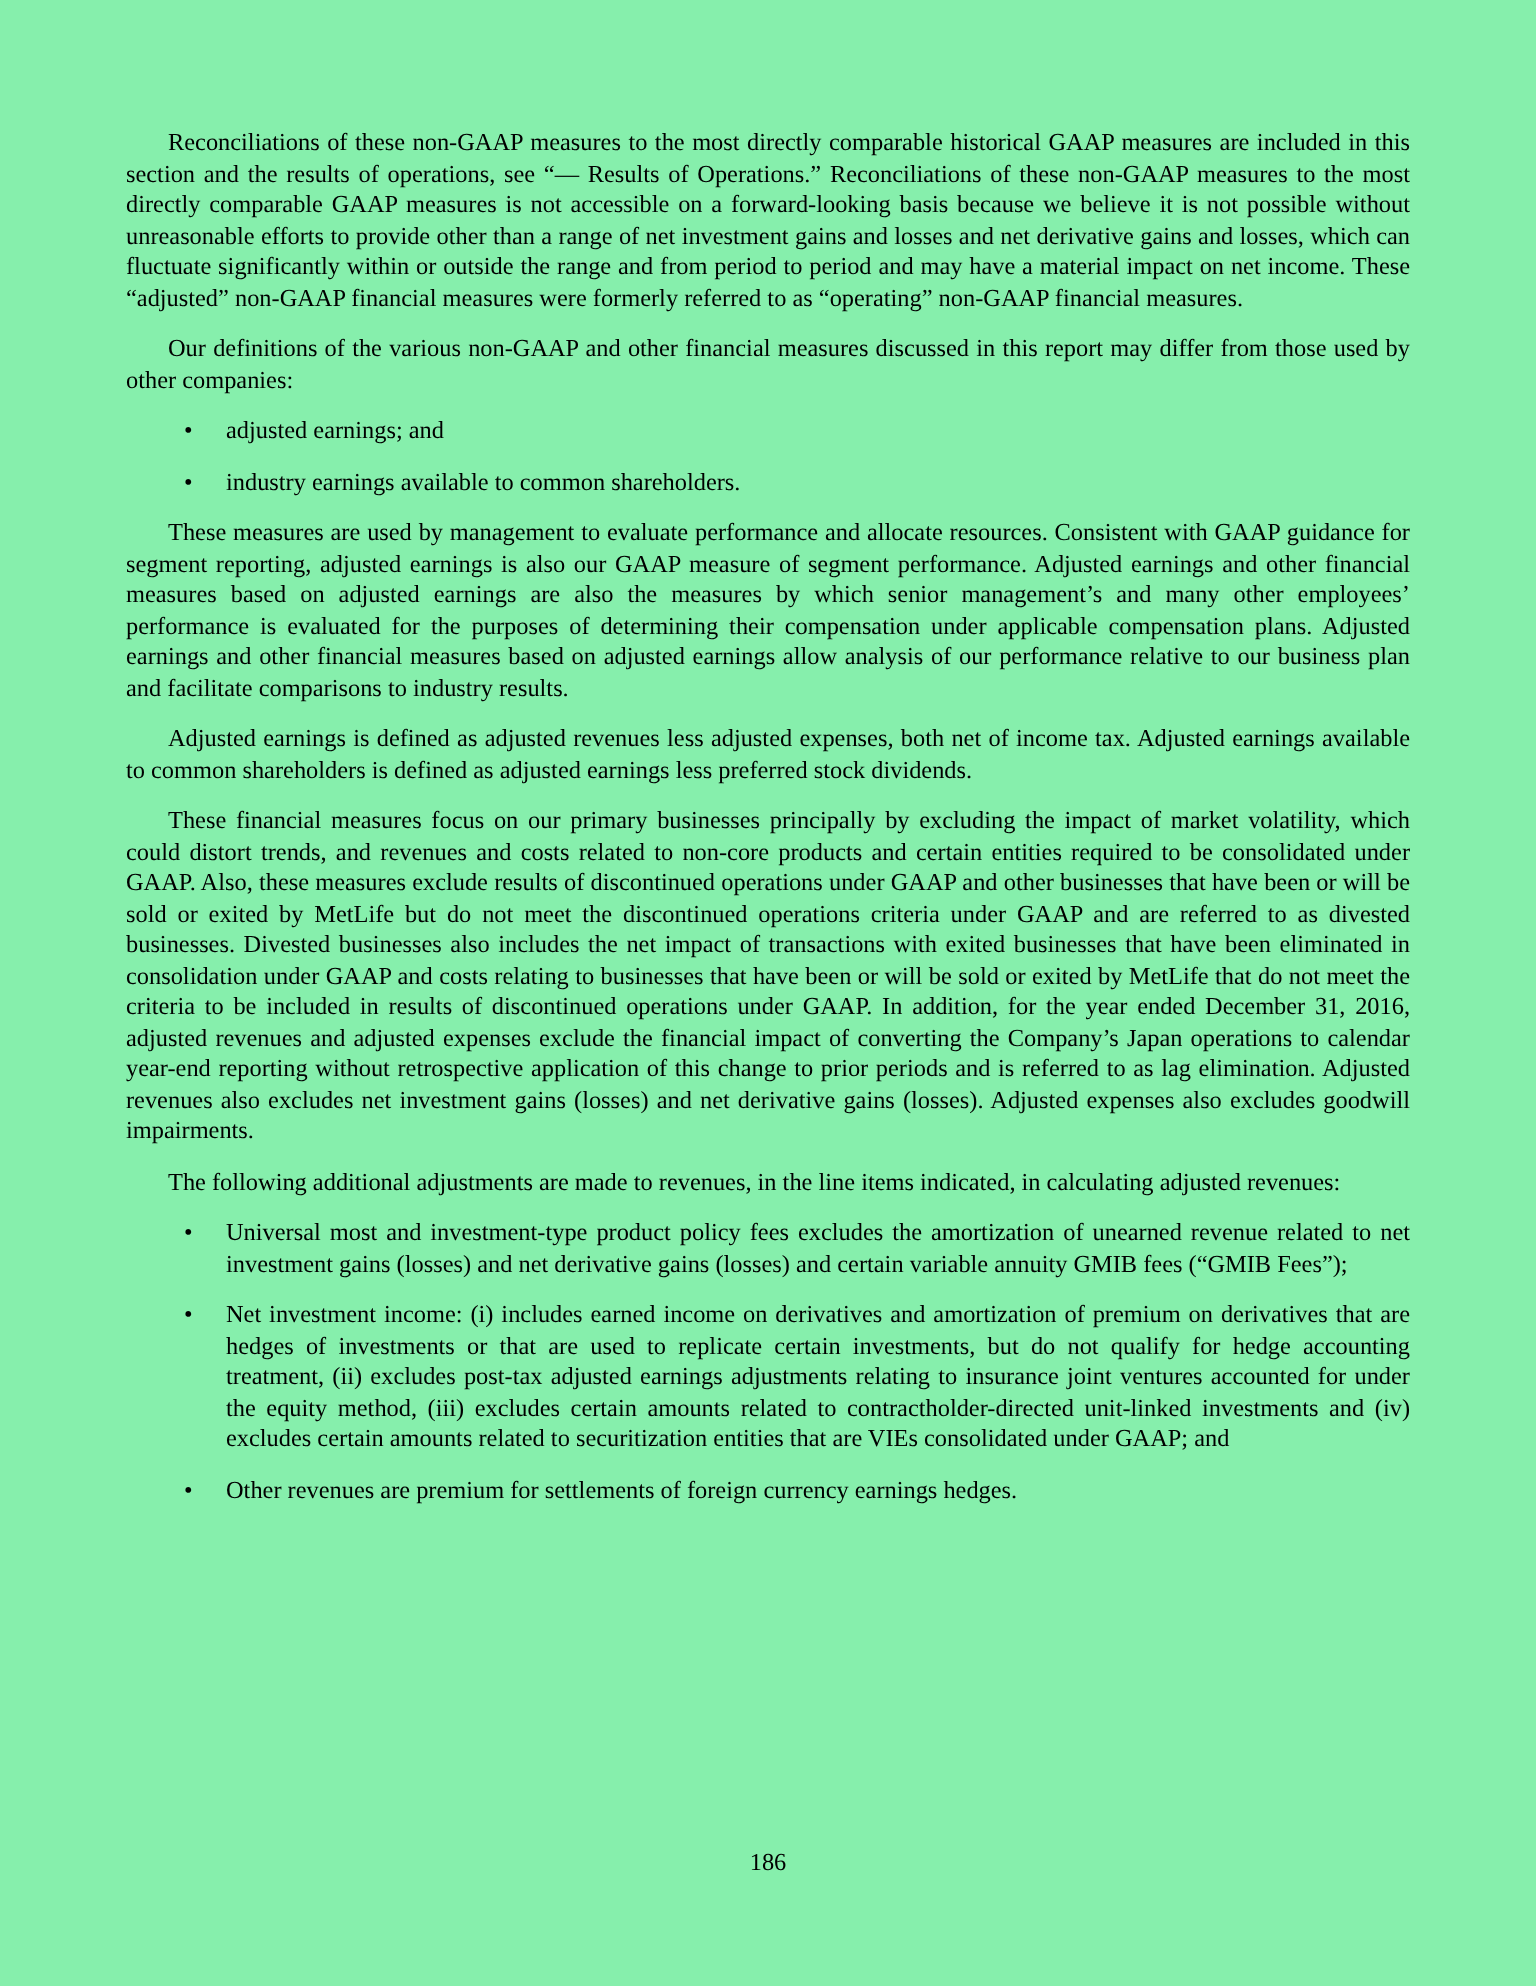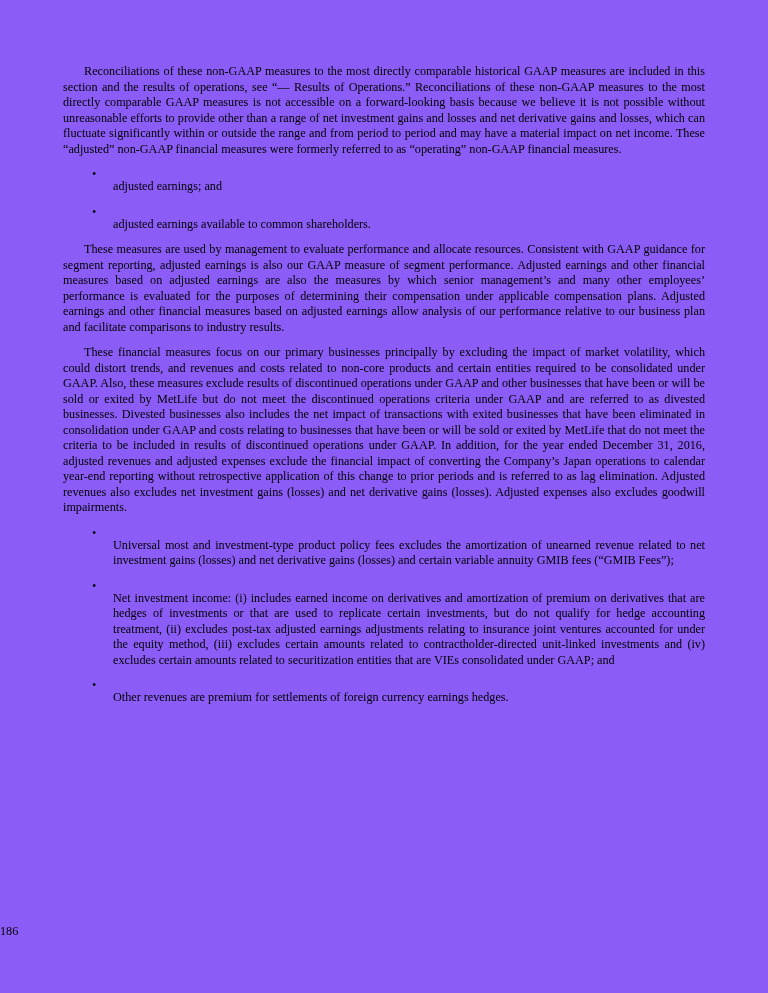--- a/index.html
+++ b/index.html
@@ -1,20 +1,20 @@
 <!DOCTYPE html>
 <html><head>
 <meta charset="utf-8">
 <style>
   html, body { margin: 0; padding: 0; background: #ffffff; }
   .page {
     position: relative;
     width: 768px;
     height: 993px;
-    background: #8b5cf6;
+    background: #86efac;
     color: #000000;
     font-family: "Liberation Serif", "DejaVu Serif", serif;
     overflow: hidden;
   }
   .content {
     position: absolute;
     left: 63px;
     right: 63px;
     top: 64px;
     font-size: 12.2px;
@@ -42,56 +42,59 @@
     padding-left: 29px;
   }
   .bullet .marker {
     flex: none;
     width: 21px;
     text-indent: 0;
   }
   .bullet .bullet-text {
     flex: 1;
     text-align: justify;
-    margin-top: 12px;
   }
   .page-number {
     position: absolute;
     top: 924px;
     left: 0;
     right: 0;
+    text-align: center;
     font-size: 12.2px;
   }
 </style>
 </head>
 <body>
 
 <div class="page">
   <div class="content">
 
     <p class="para">Reconciliations of these non-GAAP measures to the most directly comparable historical GAAP measures are included in this section and the results of operations, see “— Results of Operations.” Reconciliations of these non-GAAP measures to the most directly comparable GAAP measures is not accessible on a forward-looking basis because we believe it is not possible without unreasonable efforts to provide other than a range of net investment gains and losses and net derivative gains and losses, which can fluctuate significantly within or outside the range and from period to period and may have a material impact on net income. These “adjusted” non-GAAP financial measures were formerly referred to as “operating” non-GAAP financial measures.</p>
 
+    <p class="para">Our definitions of the various non-GAAP and other financial measures discussed in this report may differ from those used by other companies:</p>
 
 
     <div class="bullet">
       <span class="marker">•</span>
       <span class="bullet-text">adjusted earnings; and</span>
     </div>
 
     <div class="bullet">
       <span class="marker">•</span>
-      <span class="bullet-text">adjusted earnings available to common shareholders.</span>
+      <span class="bullet-text">industry earnings available to common shareholders.</span>
     </div>
 
     <p class="para">These measures are used by management to evaluate performance and allocate resources. Consistent with GAAP guidance for segment reporting, adjusted earnings is also our GAAP measure of segment performance. Adjusted earnings and other financial measures based on adjusted earnings are also the measures by which senior management’s and many other employees’ performance is evaluated for the purposes of determining their compensation under applicable compensation plans. Adjusted earnings and other financial measures based on adjusted earnings allow analysis of our performance relative to our business plan and facilitate comparisons to industry results.</p>
 
+    <p class="para">Adjusted earnings is defined as adjusted revenues less adjusted expenses, both net of income tax. Adjusted earnings available to common shareholders is defined as adjusted earnings less preferred stock dividends.</p>
 
 
     <p class="para">These financial measures focus on our primary businesses principally by excluding the impact of market volatility, which could distort trends, and revenues and costs related to non-core products and certain entities required to be consolidated under GAAP. Also, these measures exclude results of discontinued operations under GAAP and other businesses that have been or will be sold or exited by MetLife but do not meet the discontinued operations criteria under GAAP and are referred to as divested businesses. Divested businesses also includes the net impact of transactions with exited businesses that have been eliminated in consolidation under GAAP and costs relating to businesses that have been or will be sold or exited by MetLife that do not meet the criteria to be included in results of discontinued operations under GAAP. In addition, for the year ended December 31, 2016, adjusted revenues and adjusted expenses exclude the financial impact of converting the Company’s Japan operations to calendar year-end reporting without retrospective application of this change to prior periods and is referred to as lag elimination. Adjusted revenues also excludes net investment gains (losses) and net derivative gains (losses). Adjusted expenses also excludes goodwill impairments.</p>
 
+    <p class="para">The following additional adjustments are made to revenues, in the line items indicated, in calculating adjusted revenues:</p>
 
     <div class="bullet">
       <span class="marker">•</span>
       <span class="bullet-text">Universal most and investment-type product policy fees excludes the amortization of unearned revenue related to net investment gains (losses) and net derivative gains (losses) and certain variable annuity GMIB fees (“GMIB Fees”);</span>
     </div>
 
     <div class="bullet">
       <span class="marker">•</span>
       <span class="bullet-text">Net investment income: (i) includes earned income on derivatives and amortization of premium on derivatives that are hedges of investments or that are used to replicate certain investments, but do not qualify for hedge accounting treatment, (ii) excludes post-tax adjusted earnings adjustments relating to insurance joint ventures accounted for under the equity method, (iii) excludes certain amounts related to contractholder-directed unit-linked investments and (iv) excludes certain amounts related to securitization entities that are VIEs consolidated under GAAP; and</span>
     </div>

